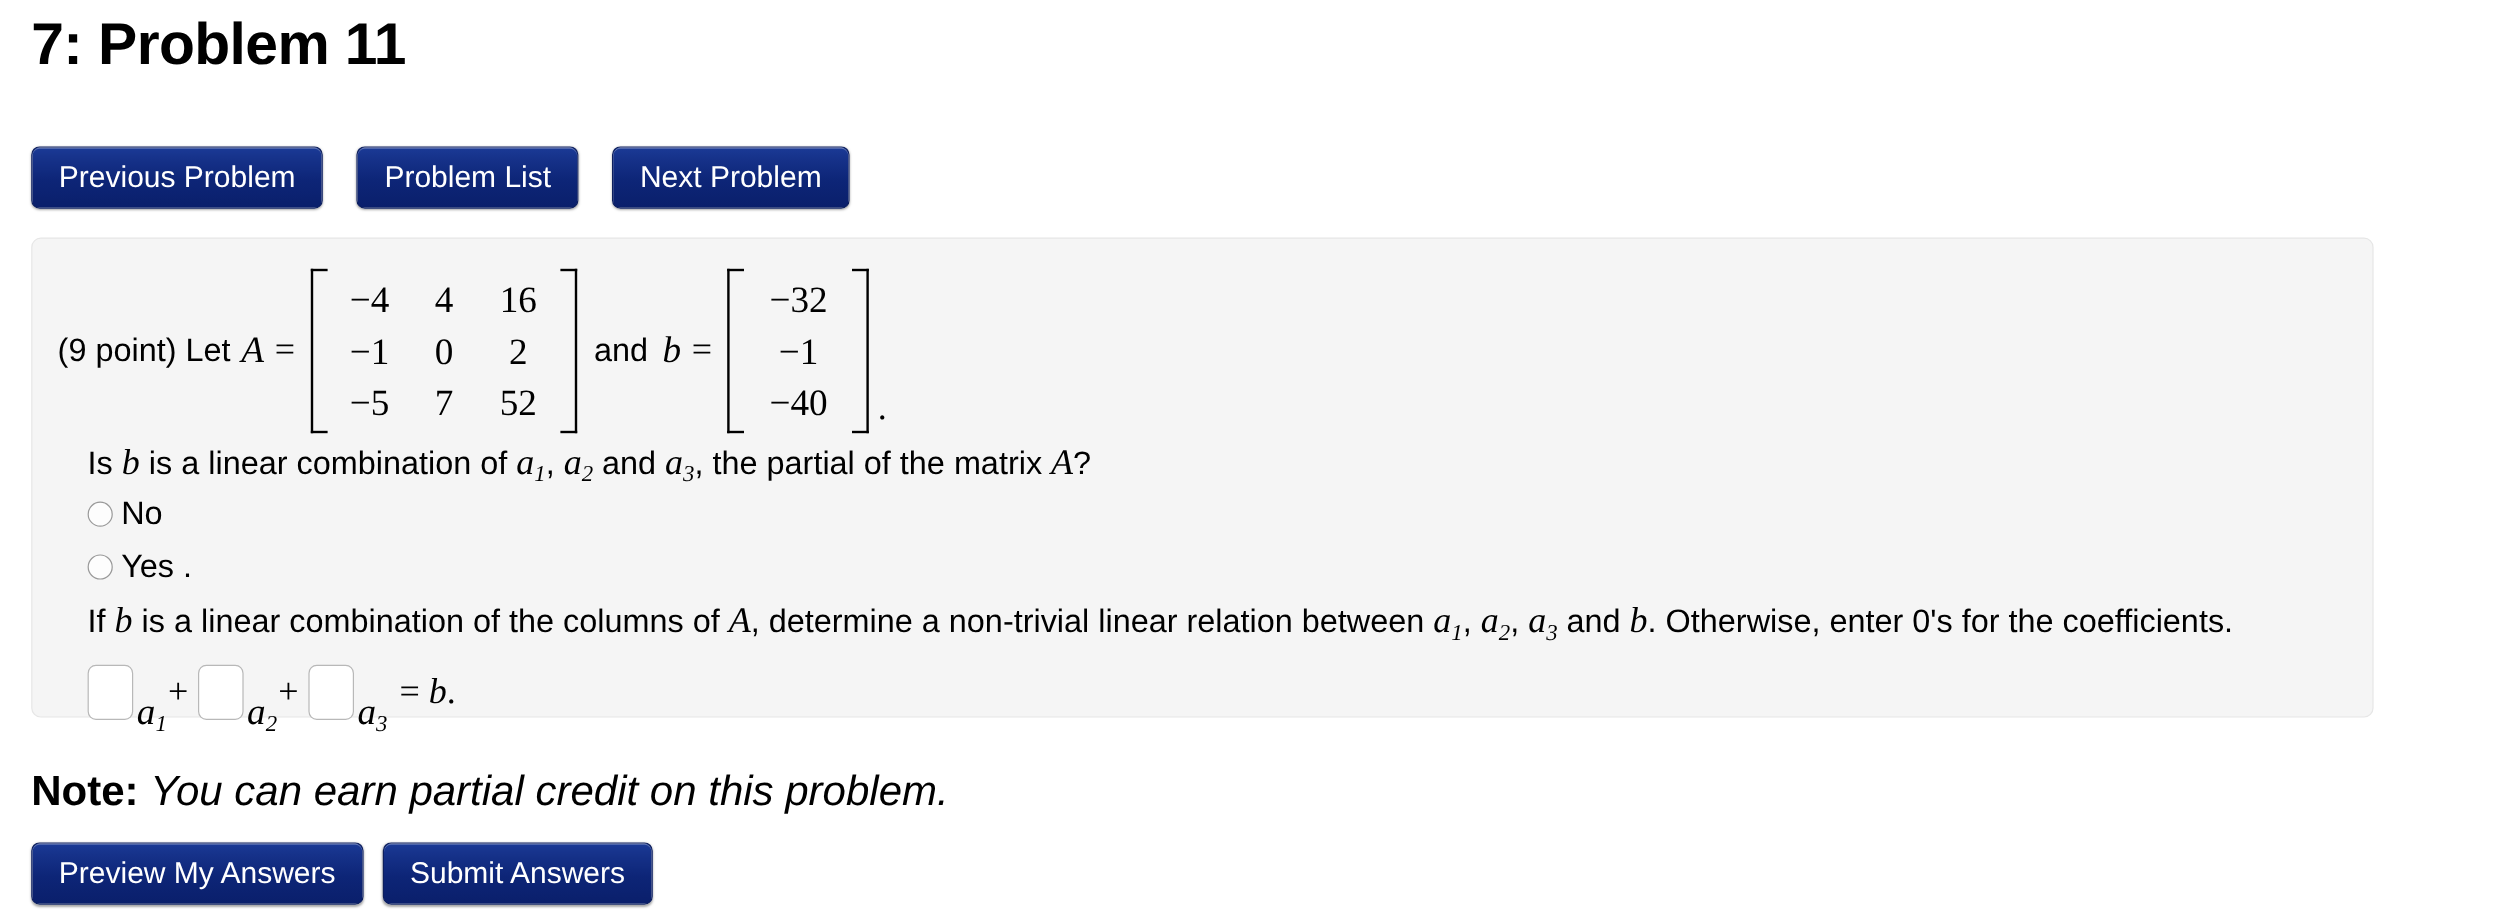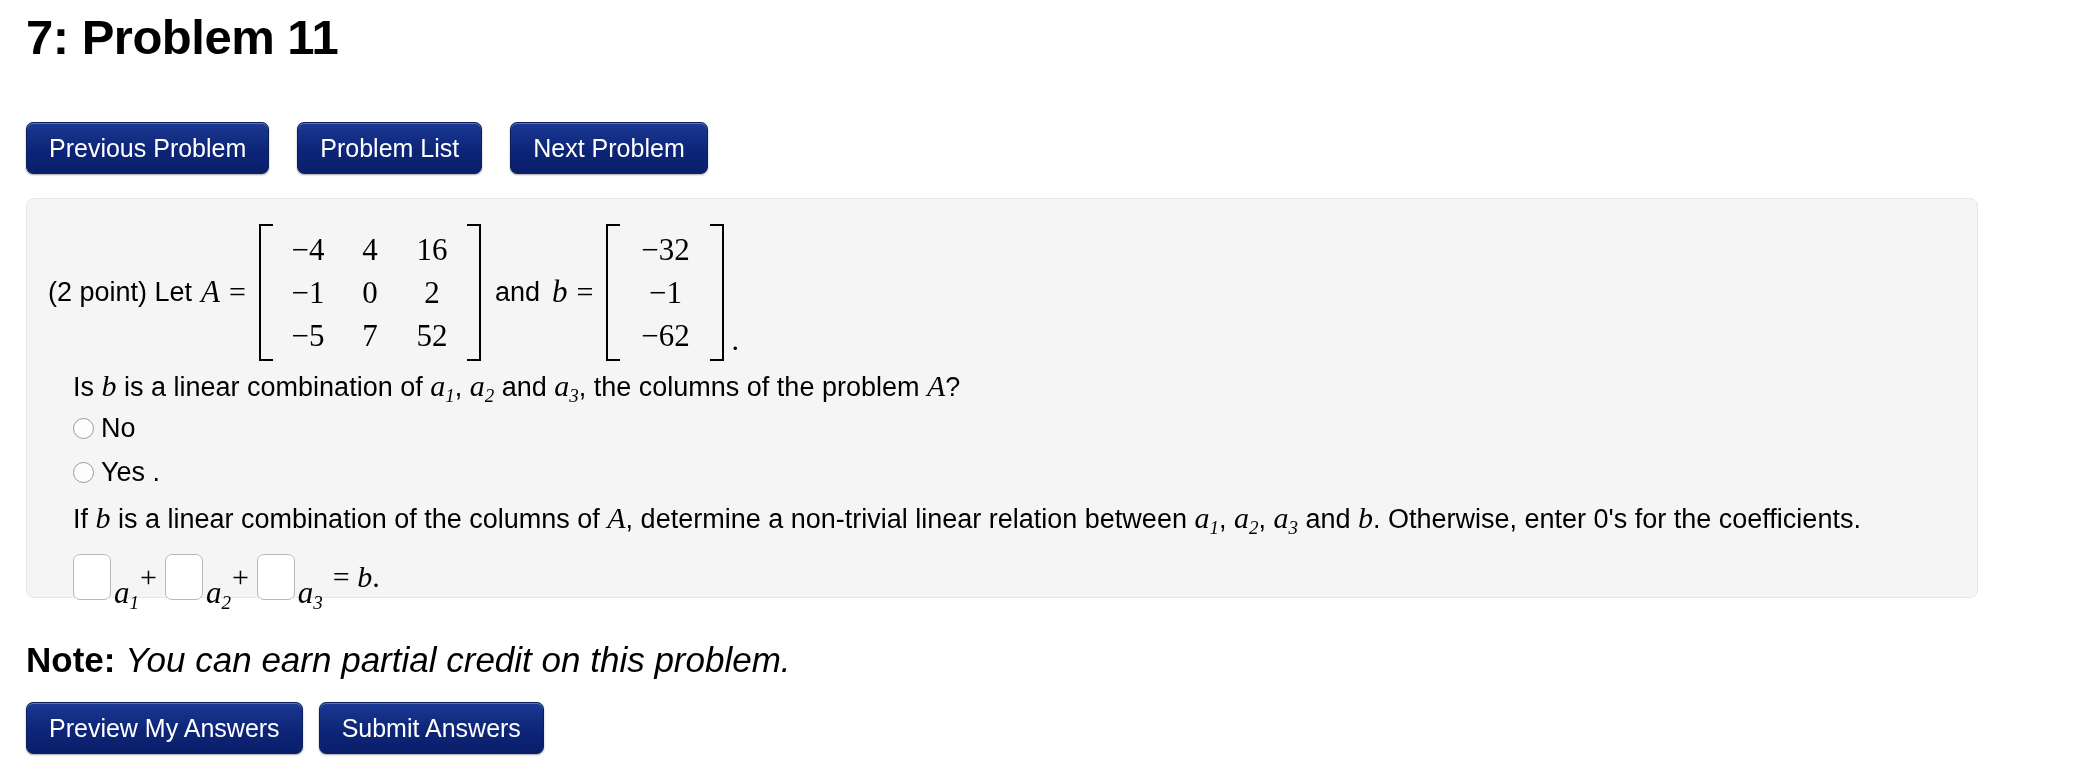--- a/index.html
+++ b/index.html
@@ -283,21 +283,21 @@
   <div class="nav-bar">
     <button class="btn">Previous Problem</button>
     <button class="btn">Problem List</button>
     <button class="btn">Next Problem</button>
   </div>
 
   <div class="problem-panel">
     <div class="panel-inner">
 
       <div class="line-matrix">
-        <span class="lead-text">(2 point) Let</span>
+        <span class="lead-text">(9 point) Let</span>
         <span class="var-A" style="margin-left:9px">A</span>
         <span class="eqsign">=</span>
 
         <span class="matrix">
           <span class="bracket left"></span>
           <span class="mgrid cols3">
             <span class="mcell">−4</span>
             <span class="mcell">4</span>
             <span class="mcell">16</span>
             <span class="mcell">−1</span>
@@ -312,29 +312,29 @@
 
         <span class="and-word">and</span>
         <span class="var-b">b</span>
         <span class="eqsign">=</span>
 
         <span class="matrix">
           <span class="bracket left"></span>
           <span class="mgrid cols1">
             <span class="mcell">−32</span>
             <span class="mcell">−1</span>
-            <span class="mcell">−62</span>
+            <span class="mcell">−40</span>
           </span>
           <span class="bracket right"></span>
         </span>
         <span class="period">.</span>
       </div>
 
       <div class="line-question">
-        <span>Is </span><span class="mi">b</span><span> is a linear combination of </span><span class="mi">a</span><sub class="idx">1</sub><span>, </span><span class="mi">a</span><sub class="idx">2</sub><span> and </span><span class="mi">a</span><sub class="idx">3</sub><span>, the columns of the problem </span><span class="mi">A</span><span>?</span>
+        <span>Is </span><span class="mi">b</span><span> is a linear combination of </span><span class="mi">a</span><sub class="idx">1</sub><span>, </span><span class="mi">a</span><sub class="idx">2</sub><span> and </span><span class="mi">a</span><sub class="idx">3</sub><span>, the partial of the matrix </span><span class="mi">A</span><span>?</span>
       </div>
 
       <div class="opt-row no">
         <span class="radio"></span>
         <span class="opt-label">No</span>
       </div>
 
       <div class="opt-row yes">
         <span class="radio"></span>
         <span class="opt-label">Yes .</span>

